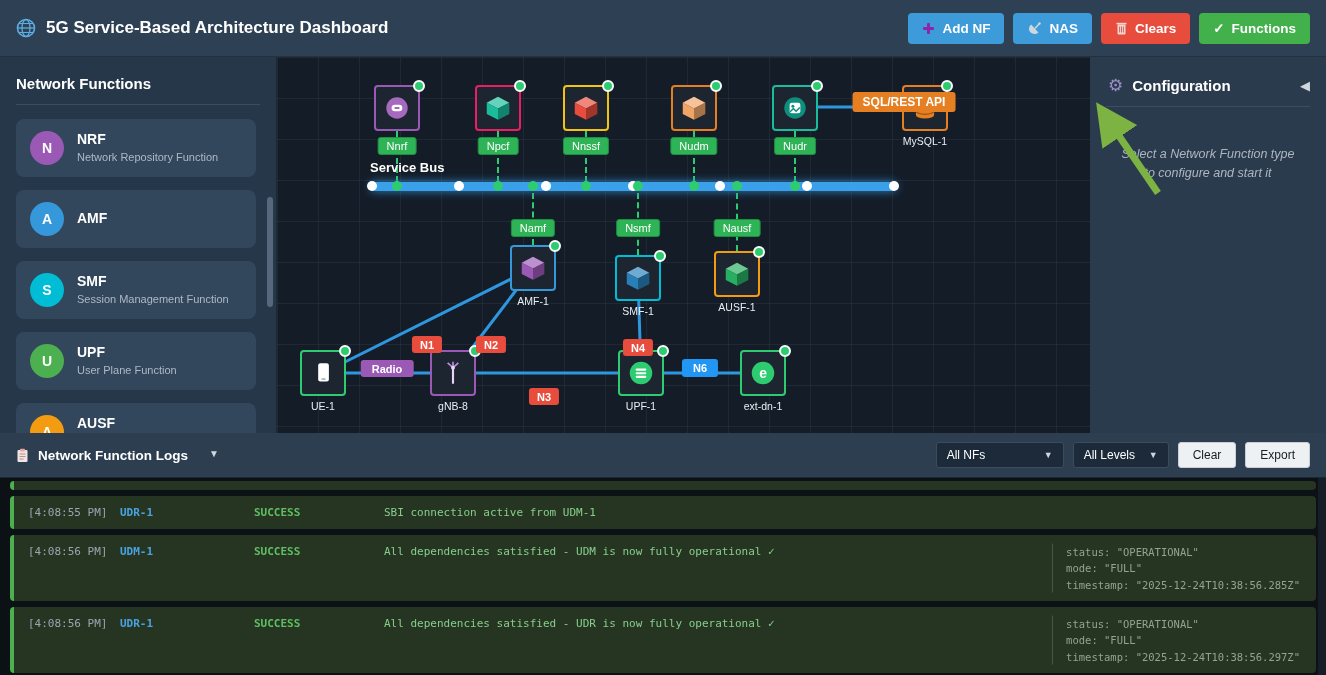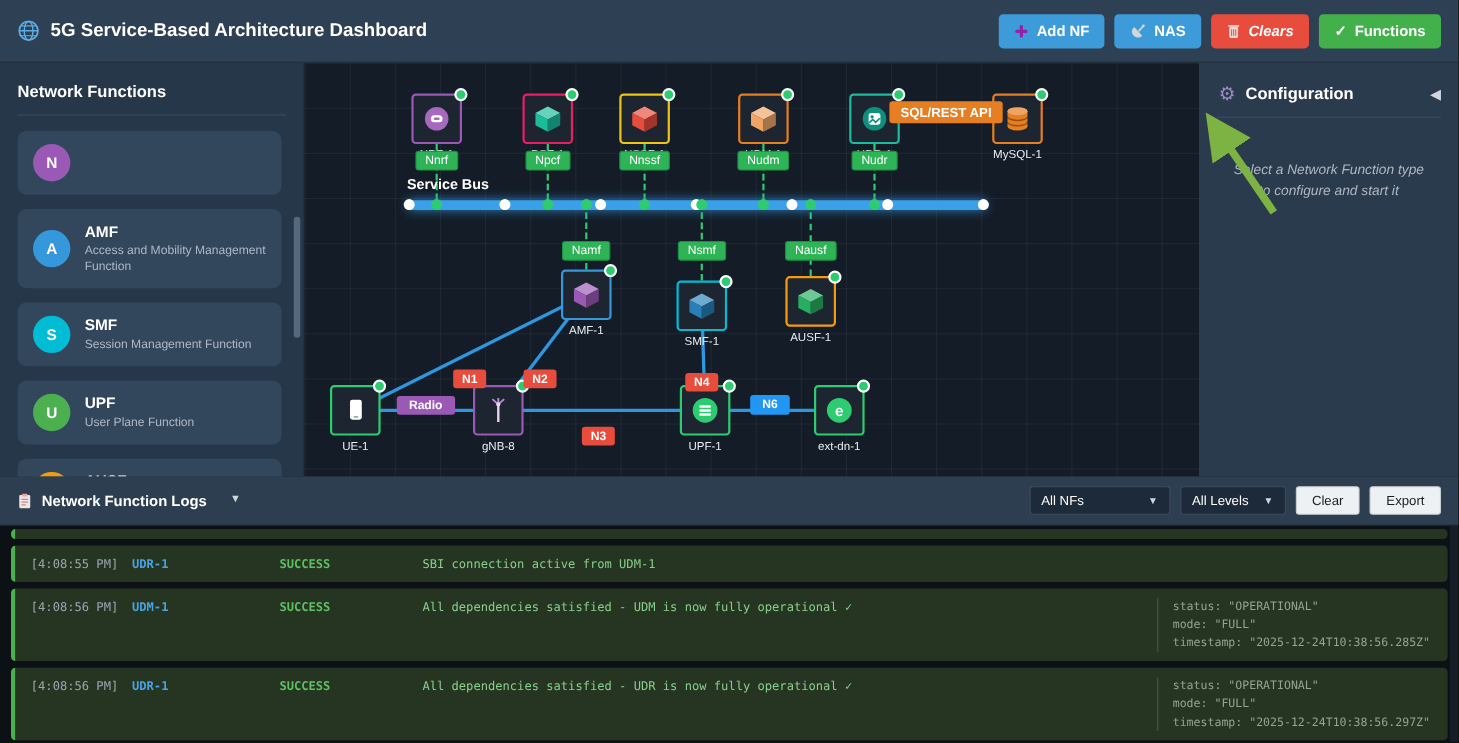--- a/index.html
+++ b/index.html
@@ -12,21 +12,21 @@
     background:#2e4053; display:flex; align-items:center; padding:0 16px;
     border-bottom:1px solid #22303f; z-index:10; }
   .hdr-title { display:flex; align-items:center; gap:10px; color:#fff;
     font-size:17px; font-weight:bold; }
   .hdr-buttons { margin-left:auto; display:flex; gap:9px; }
   .btn { display:flex; align-items:center; gap:7px; border:none; cursor:pointer;
     height:31px; padding:0 14px; border-radius:4px; color:#fff; font-size:13.5px;
     font-weight:bold; font-family:"Liberation Sans",sans-serif; }
   .btn.green { background:#43b14b; }
   .btn.blue  { background:#3d9bd9; }
-  .btn.red   { background:#e74c3c;font-style:italic; }
+  .btn.red   { background:#e74c3c; }
   .btn svg { display:block; }
 
   
   .main { position:absolute; left:0; top:57px; width:1326px; height:376px; }
 
   
   .sidebar { position:absolute; left:0; top:0; width:277px; height:376px;
     background:#26374a; border-right:1px solid #1b2836; }
   .sidebar h2 { color:#fff; font-size:15px; padding:18px 16px 12px 16px; }
   .sb-divider { height:1px; background:#3b4d61; margin:0 16px 14px 16px; }
@@ -70,21 +70,21 @@
 
   .nfbadge { position:absolute; transform:translateX(-50%); z-index:6;
     background:#2eb356; color:#fff; font-size:11px; font-weight:normal;
     padding:2px 8px; border-radius:3px; border:1px solid #1d8f41; }
   .ebadge { position:absolute; transform:translateX(-50%); z-index:6;
     color:#fff; font-size:11px; font-weight:bold; padding:2.5px 8px;
     border-radius:3px; }
   .ebadge.red { background:#e74c3c;margin-top:29px; }
   .ebadge.purple { background:#9b59b6; padding:2.5px 11px; }
   .ebadge.blue { background:#2196f3; padding:3px 11px; }
-  .ebadge.orange { background:#e67e22; font-size:12px; padding:3px 10px; }
+  .ebadge.orange { background:#e67e22; font-size:12px; padding:3px 10px;margin-left:44px; }
 
   
   .config { position:absolute; left:1090px; top:0; width:236px; height:376px;
     background:#2b3b4e; }
   .cfg-head { display:flex; align-items:center; gap:9px; padding:20px 16px 12px 18px; }
   .cfg-title { color:#fff; font-size:15px; font-weight:bold; }
   .cfg-collapse { margin-left:auto; color:#cfd6dd; font-size:13px; cursor:pointer; }
   .cfg-divider { height:1px; background:#3b4d61; margin:0 16px; }
   .cfg-hint { margin-top:38px; padding:0 26px; color:#aeb6bf; font-size:12.5px;
     font-style:italic; text-align:center; line-height:1.55; }
@@ -201,26 +201,29 @@
   </header>
 
   <div class="main">
 
     <aside class="sidebar">
       <h2>Network Functions</h2>
       <div class="sb-divider"></div>
 
       <div class="sb-card">
         <div class="sb-avatar" style="background:#9b59b6">N</div>
+        <div>
+            <div class="sb-name">NRF</div>
+        <div class="sb-desc">Network Repository Function</div>
+          </div>
       </div>
       <div class="sb-card">
         <div class="sb-avatar" style="background:#3498db">A</div>
         <div>
             <div class="sb-name">AMF</div>
-        <div class="sb-desc" style="max-width:178px">Access and Mobility Management Function</div>
           </div>
       </div>
       <div class="sb-card">
         <div class="sb-avatar" style="background:#00bcd4">S</div>
         <div>
             <div class="sb-name">SMF</div>
         <div class="sb-desc">Session Management Function</div>
           </div>
       </div>
       <div class="sb-card">

